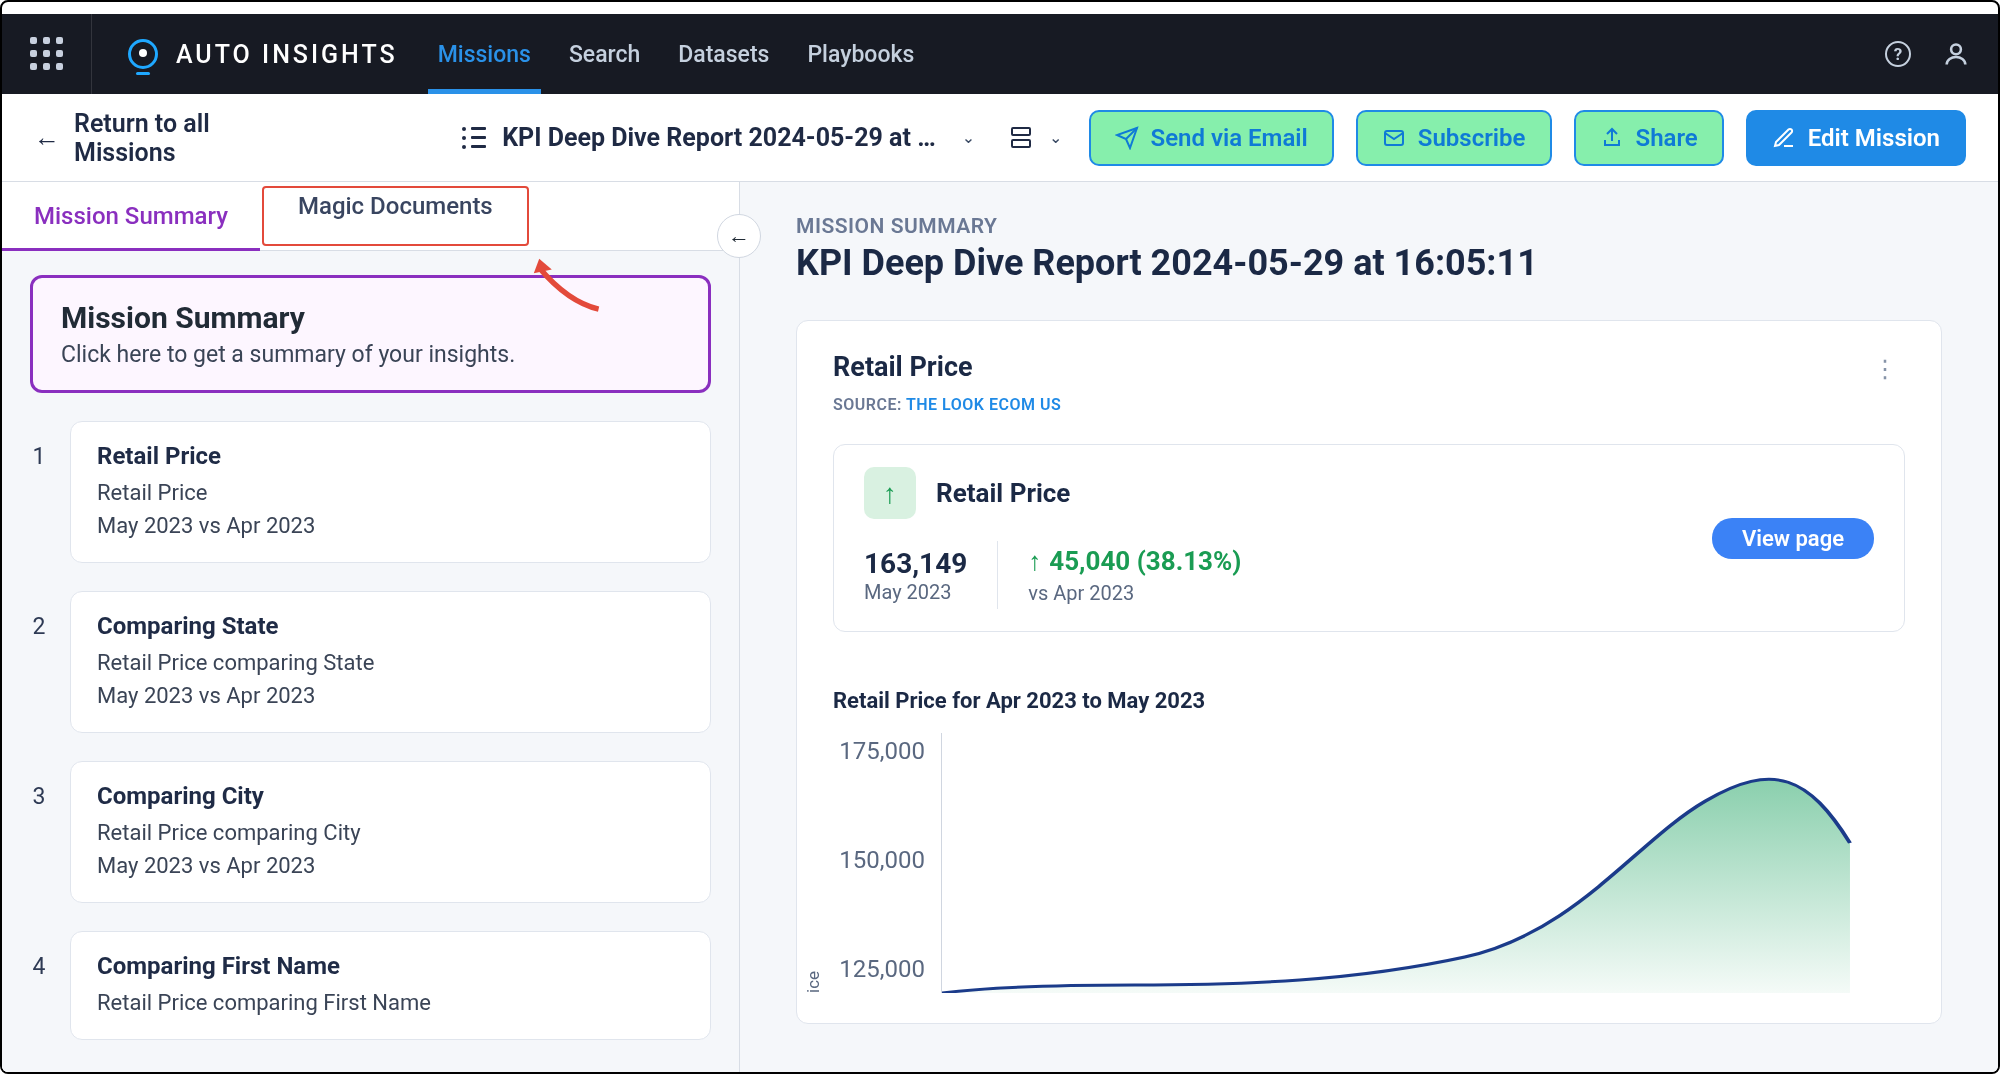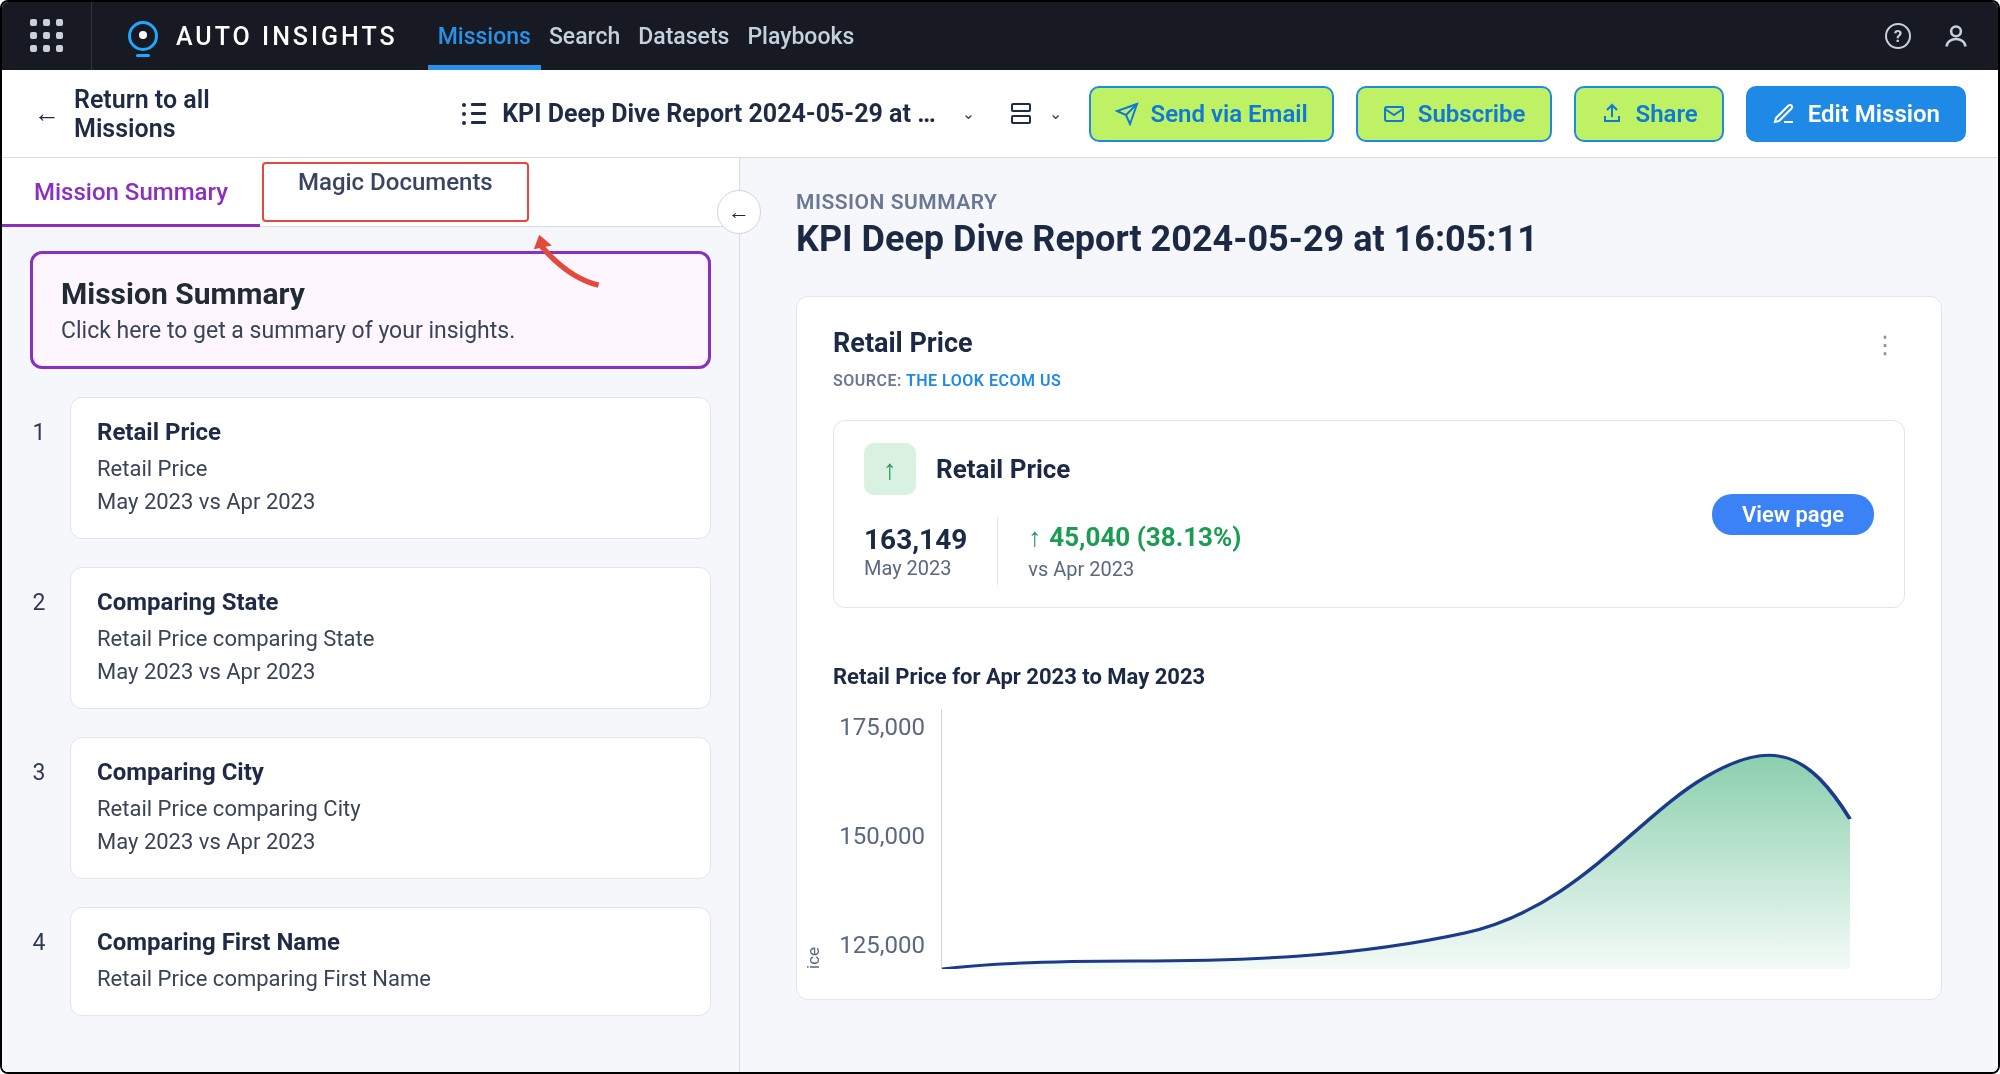--- a/index.html
+++ b/index.html
@@ -1,34 +1,34 @@
 <!DOCTYPE html>
 <html><head>
 <meta charset="utf-8">
 <style>
 * { box-sizing: border-box; margin: 0; padding: 0; }
 body { font-family: -apple-system, BlinkMacSystemFont, "Segoe UI", Roboto, Helvetica, Arial, sans-serif; background: #fff; color: #212b36; overflow: hidden; }
 .app { width: 2000px; height: 1074px; display: flex; flex-direction: column; border: 2px solid #000; border-radius: 8px; overflow: hidden; position: relative; }
 
 
-.navbar { background: #171a23; height: 68px; display: flex; align-items: center; padding: 0 28px 0 0; }
+.navbar { background: #171a23; height: 80px; display: flex; align-items: center; padding: 0 28px 0 0; margin-top: 12px; }
 .apps-grid { width: 90px; height: 80px; display: flex; align-items: center; justify-content: center; border-right: 1px solid rgba(255,255,255,0.12); }
 .dots9 { width: 34px; height: 34px; position: relative; }
 .dots9 span { position: absolute; width: 7px; height: 7px; background: #c8d0de; border-radius: 2px; }
 .dots9 .d1{top:0;left:0}.dots9 .d2{top:0;left:13px}.dots9 .d3{top:0;left:26px}
 .dots9 .d4{top:13px;left:0}.dots9 .d5{top:13px;left:13px}.dots9 .d6{top:13px;left:26px}
 .dots9 .d7{top:26px;left:0}.dots9 .d8{top:26px;left:13px}.dots9 .d9{top:26px;left:26px}
 
 .brand { display: flex; align-items: center; gap: 18px; padding-left: 36px; }
 .brand-logo { width: 30px; height: 30px; border: 3px solid #1fa8ff; border-radius: 50%; position: relative; }
 .brand-logo::after { content:""; position:absolute; left:50%; top:46%; transform:translate(-50%,-50%); width:8px; height:8px; background:#fff; border-radius:50%; }
 .brand-logo::before { content:""; position:absolute; left:50%; bottom:-9px; transform:translateX(-50%); width:14px; height:3px; background:#1fa8ff; border-radius:2px; }
 .brand-name { color:#fff; font-size: 25px; font-weight: 500; letter-spacing: 3px; }
 
-.nav-links { display:flex; gap: 18px; margin-left: 40px; align-items:center; height:100%; }
+.nav-links { display:flex; gap: 38px; margin-left: 40px; align-items:center; height:100%; }
 .nav-link { color:#c5d0de; font-size: 23px; font-weight:500; cursor:pointer; height:100%; display:flex; align-items:center; position:relative; }
 .nav-link.active { color:#2a91e8; }
 .nav-link.active::after { content:""; position:absolute; left:-10px; right:-10px; bottom:0; height:5px; background:#2a91e8; }
 
 .nav-right { margin-left:auto; display:flex; gap:30px; color:#c5d0de; }
 .nav-icn { width:28px; height:28px; display:flex; align-items:center; justify-content:center; cursor:pointer; }
 .help-circle { width:26px; height:26px; border:2.5px solid #c5d0de; border-radius:50%; display:flex; align-items:center; justify-content:center; font-size:17px; font-weight:700; color:#c5d0de; }
 
 
 .toolbar { height: 88px; border-bottom:1px solid #d8dde5; display:flex; align-items:center; padding:0 32px; gap:16px; }
@@ -40,21 +40,21 @@
 .list-lines span::before{content:""; width:4px; height:4px; background:#1f2a44; border-radius:50%;}
 .list-lines span::after{content:""; flex:1; height:3px; background:#1f2a44; border-radius:1px;}
 .mission-title { font-size:25px; font-weight:700; color:#1f2a44; white-space:nowrap; max-width:440px; overflow:hidden; text-overflow:ellipsis; }
 .chev-down { font-size:16px; color:#3a4a64; cursor:pointer; padding:4px 10px; }
 .layout-icn { margin-left:10px; display:flex; align-items:center; gap:8px; }
 .layout-icn .blks { display:flex; flex-direction:column; gap:3px;}
 .layout-icn .blks span{width:20px;height:9px;border:2px solid #1f2a44; border-radius:2px;}
 
 .tool-buttons { margin-left:auto; display:flex; gap:22px; }
 .btn { display:flex; align-items:center; gap:12px; padding:12px 24px; border-radius:10px; font-size:24px; font-weight:600; cursor:pointer; white-space:nowrap; }
-.btn-outline { border:2px solid #1f8ae6; color:#0f7ad6; background:#bef264; }
+.btn-outline { border:2px solid #1f8ae6; color:#0f7ad6; background:#86efac; }
 .btn-primary { background:#1f8ae6; color:#fff; border:2px solid #1f8ae6; }
 .btn svg { width:24px; height:24px; }
 
 
 .main { flex:1; display:flex; overflow:hidden; background:#f5f7fa; position:relative; }
 .sidebar { width:738px; background:#f5f7fa; border-right:1px solid #d8dde5; display:flex; flex-direction:column; position:relative; }
 .tabs { display:flex; background:#fff; border-bottom:1px solid #d8dde5; }
 .tab { padding:20px 32px; font-size:24px; font-weight:500; color:#394560; cursor:pointer; position:relative; }
 .tab.active { color:#8a2fbf; }
 .tab.active::after { content:""; position:absolute; left:0; right:0; bottom:-1px; height:3px; background:#8a2fbf; }

